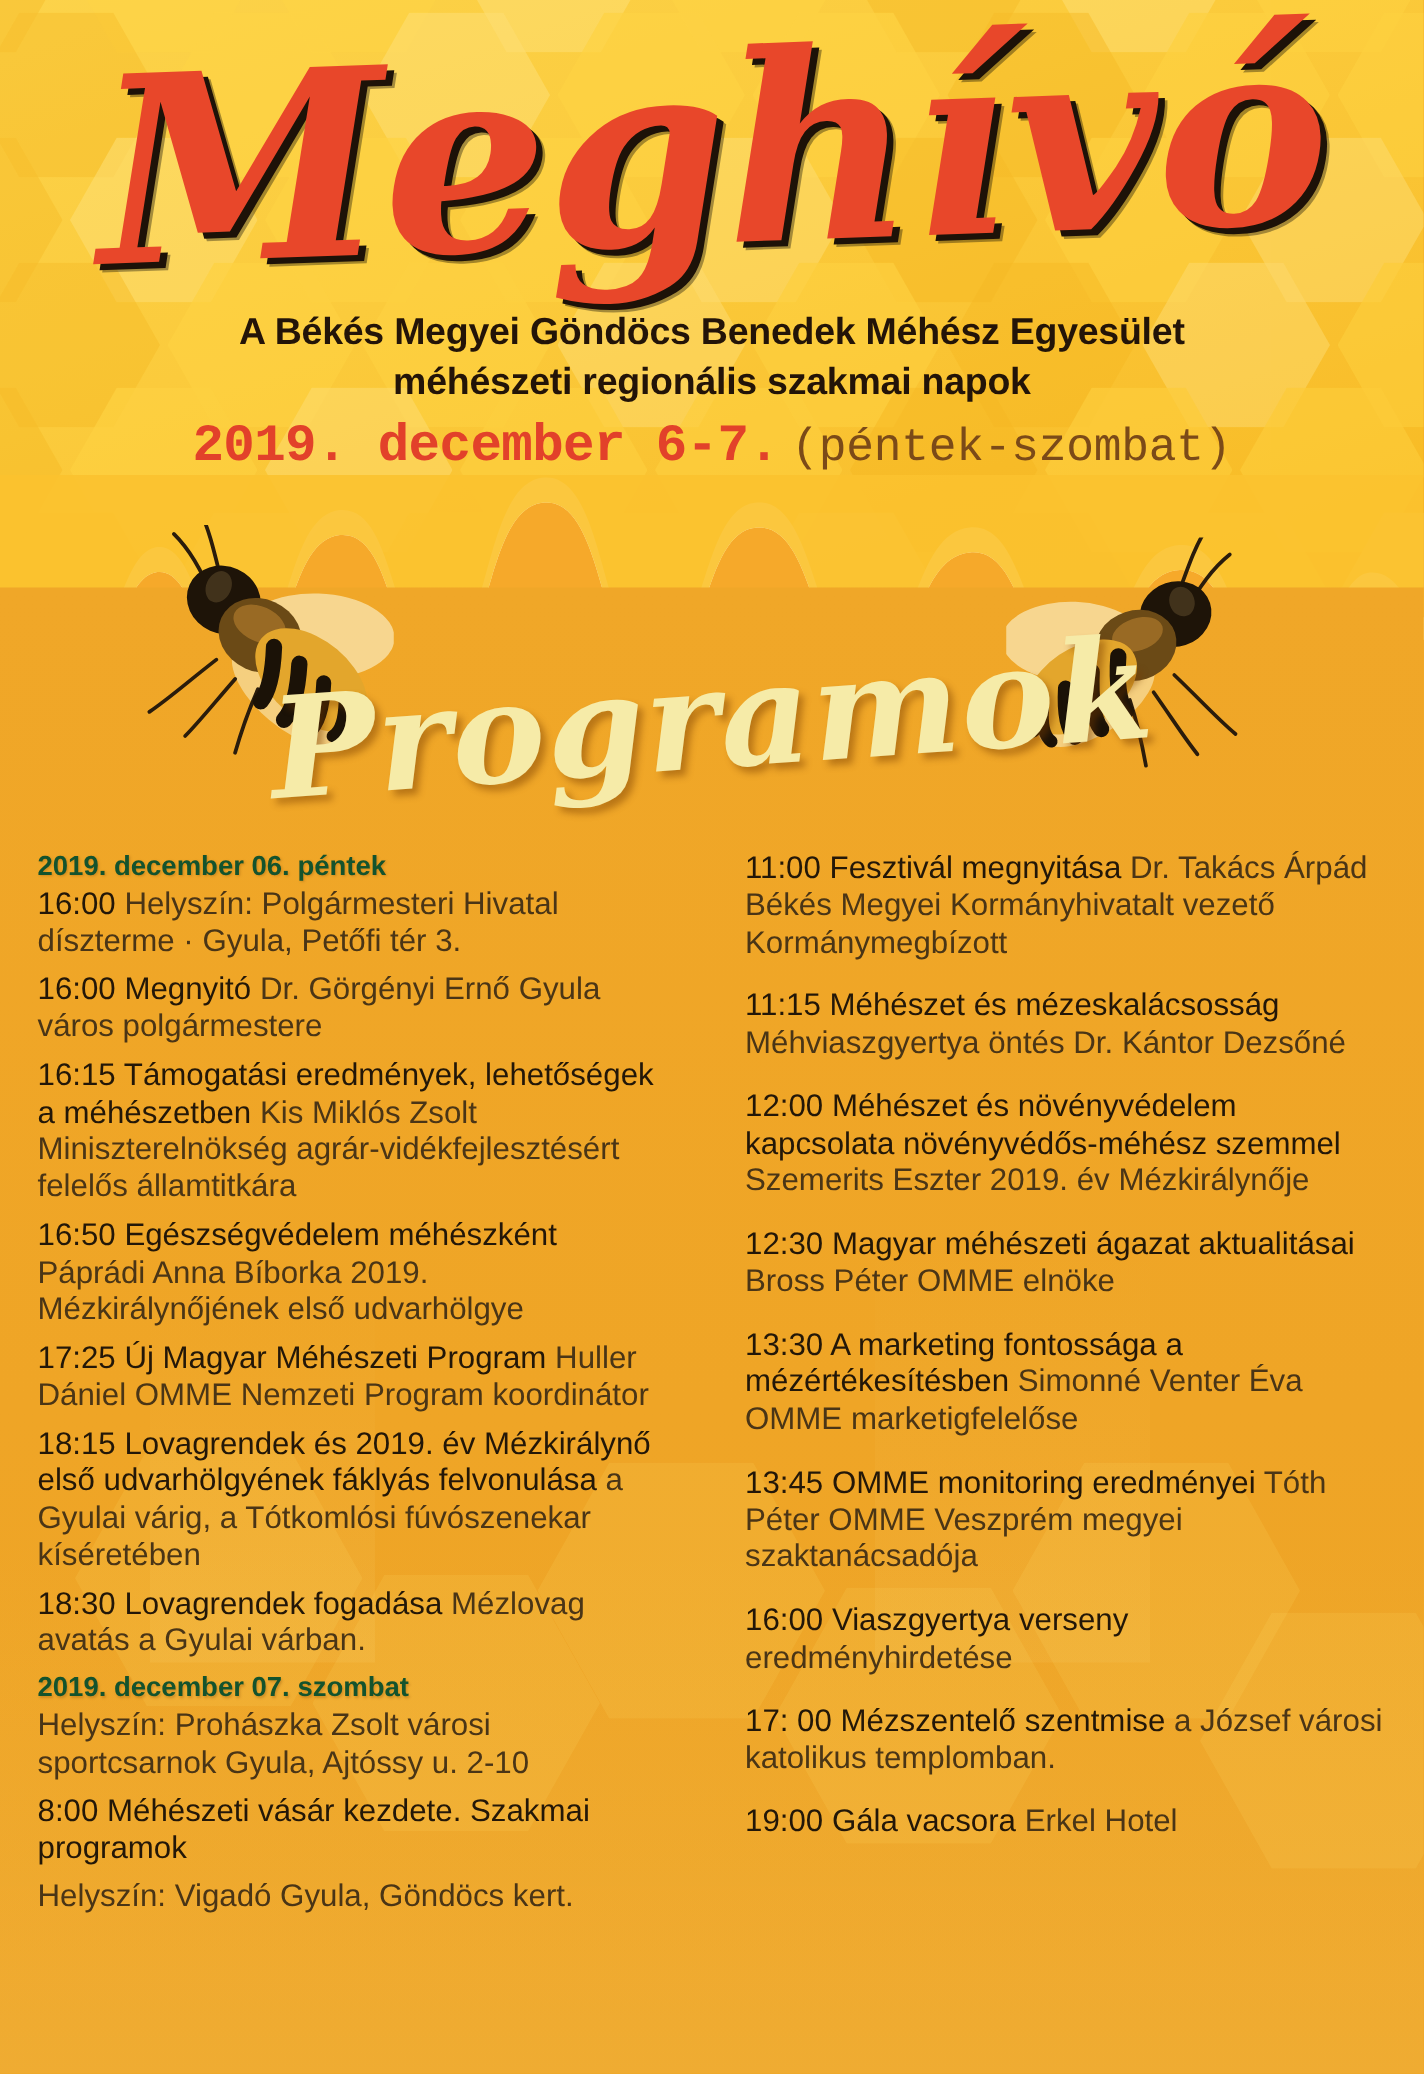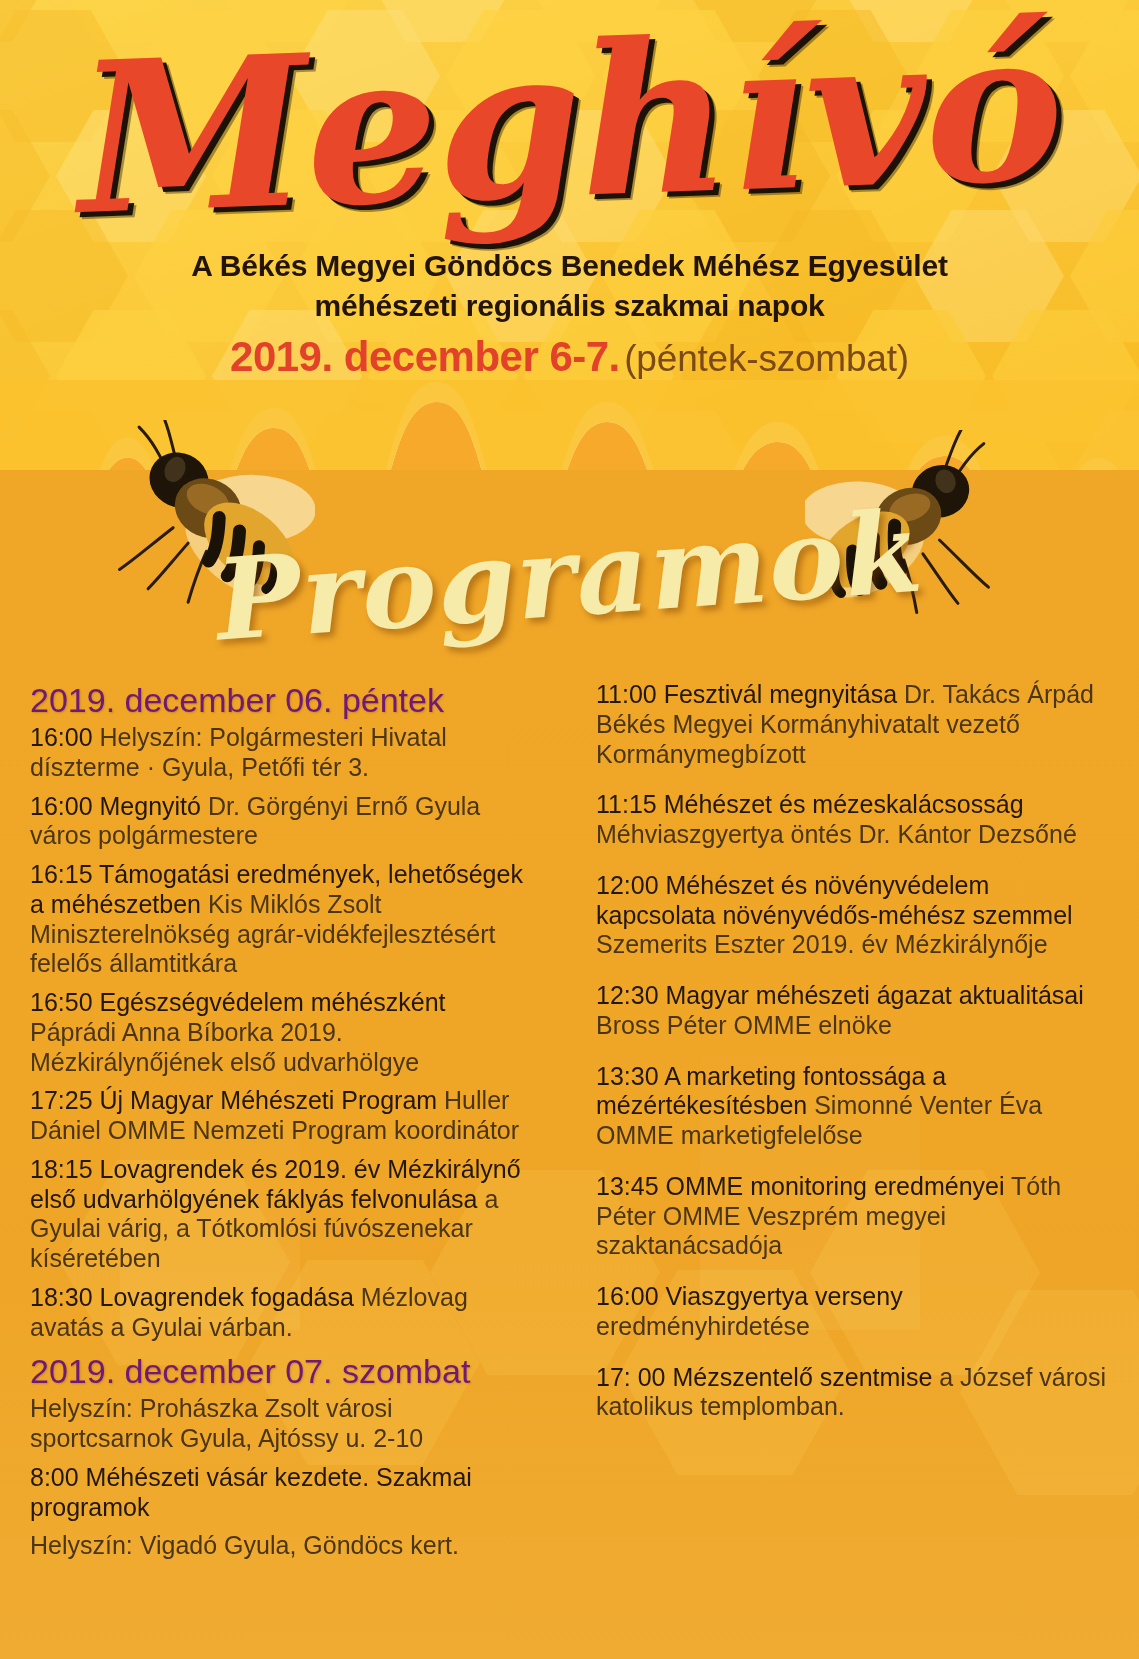--- a/index.html
+++ b/index.html
@@ -62,20 +62,21 @@
   }
 
   .assoc{
     position:absolute;left:0;top:246px;width:1139px;text-align:center;
     font-weight:bold;font-size:30px;line-height:1.33;
     color:#231408;letter-spacing:-.2px;
   }
   .dateline{
     position:absolute;left:0;top:333px;width:1139px;text-align:center;
     white-space:nowrap;
+    font-family:Liberation Mono, monospace;
   }
   .dateline .d-main{
     font-weight:bold;font-size:42px;color:#E2412A;letter-spacing:-.5px;
   }
   .dateline .d-paren{
     font-size:37px;color:#7B4A18;letter-spacing:-.2px;
   }
 
   
   .programok{
@@ -92,22 +93,22 @@
   
   .bee{position:absolute;}
   .bee svg{display:block;}
 
   
   .col{position:absolute;top:680px;color:#2A1B0B;}
   .col-left{left:30px;width:505px;}
   .col-right{left:596px;width:512px;}
 
   .day-head{
-    font-weight:normal;font-size:34px;line-height:1.18;
-    color:#701a75;margin:0 0 3px 0;
+    font-weight:bold;font-size:22px;line-height:1.18;
+    color:#14532d;margin:0 0 3px 0;
     text-shadow:1px 1px 2px rgba(120,60,0,.28);
   }
   .entry{margin:0 0 9px 0;font-size:25px;line-height:1.19;color:#2F2008;}
   .entry .b{font-weight:normal;color:#231708;}
   .entry .n{font-weight:normal;color:#4A3516;}
   .rblock{margin-bottom:21px;}
   .rblock .entry{margin:0;}
 </style>
 </head>
 <body>
@@ -311,16 +312,19 @@
         </div>
         <div class="rblock">
           <p class="entry"><span class="b">13:45 OMME monitoring eredményei </span><span class="n">Tóth Péter OMME Veszprém megyei szaktanácsadója</span></p>
         </div>
         <div class="rblock">
           <p class="entry"><span class="b">16:00 Viaszgyertya verseny </span><span class="n">eredményhirdetése</span></p>
         </div>
         <div class="rblock">
           <p class="entry"><span class="b">17: 00 Mézszentelő szentmise </span><span class="n">a József városi katolikus templomban.</span></p>
         </div>
+        <div class="rblock">
+          <p class="entry"><span class="b">19:00 Gála vacsora </span><span class="n">Erkel Hotel</span></p>
+        </div>
       </div>
   </div>
 
 </div>
 
 </body></html>

